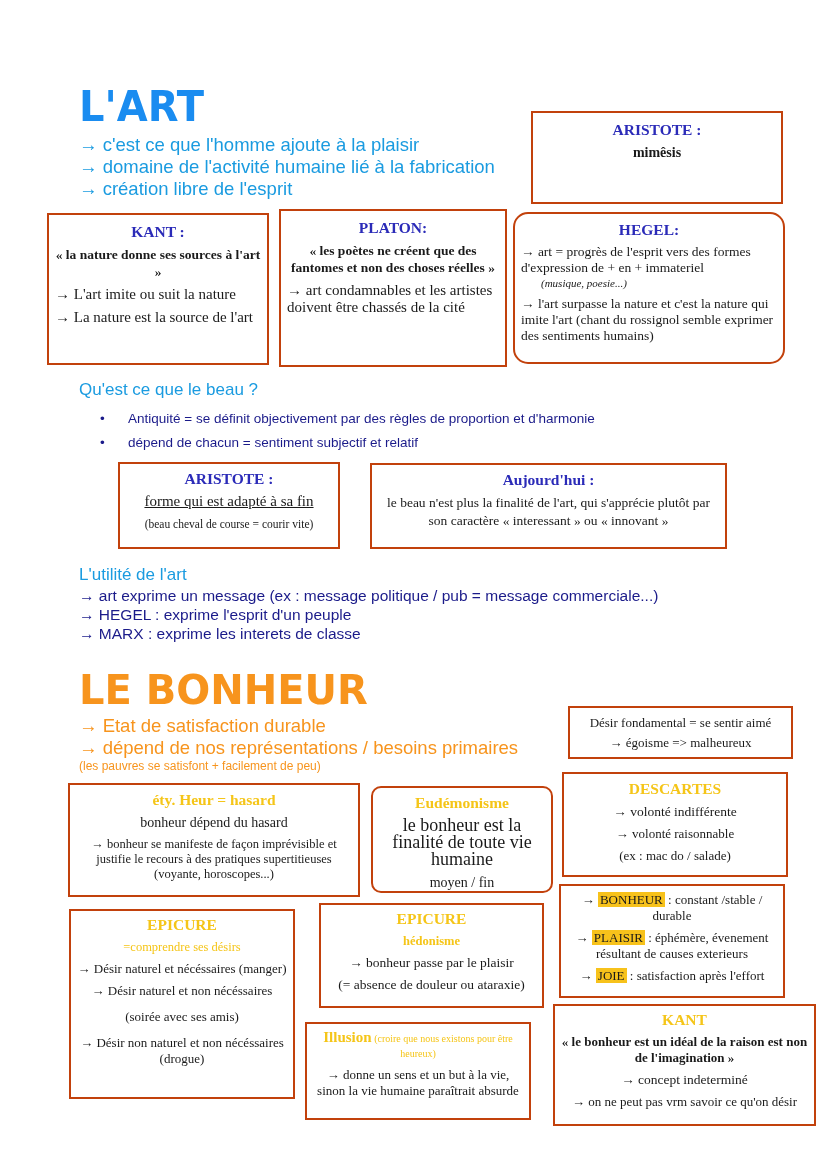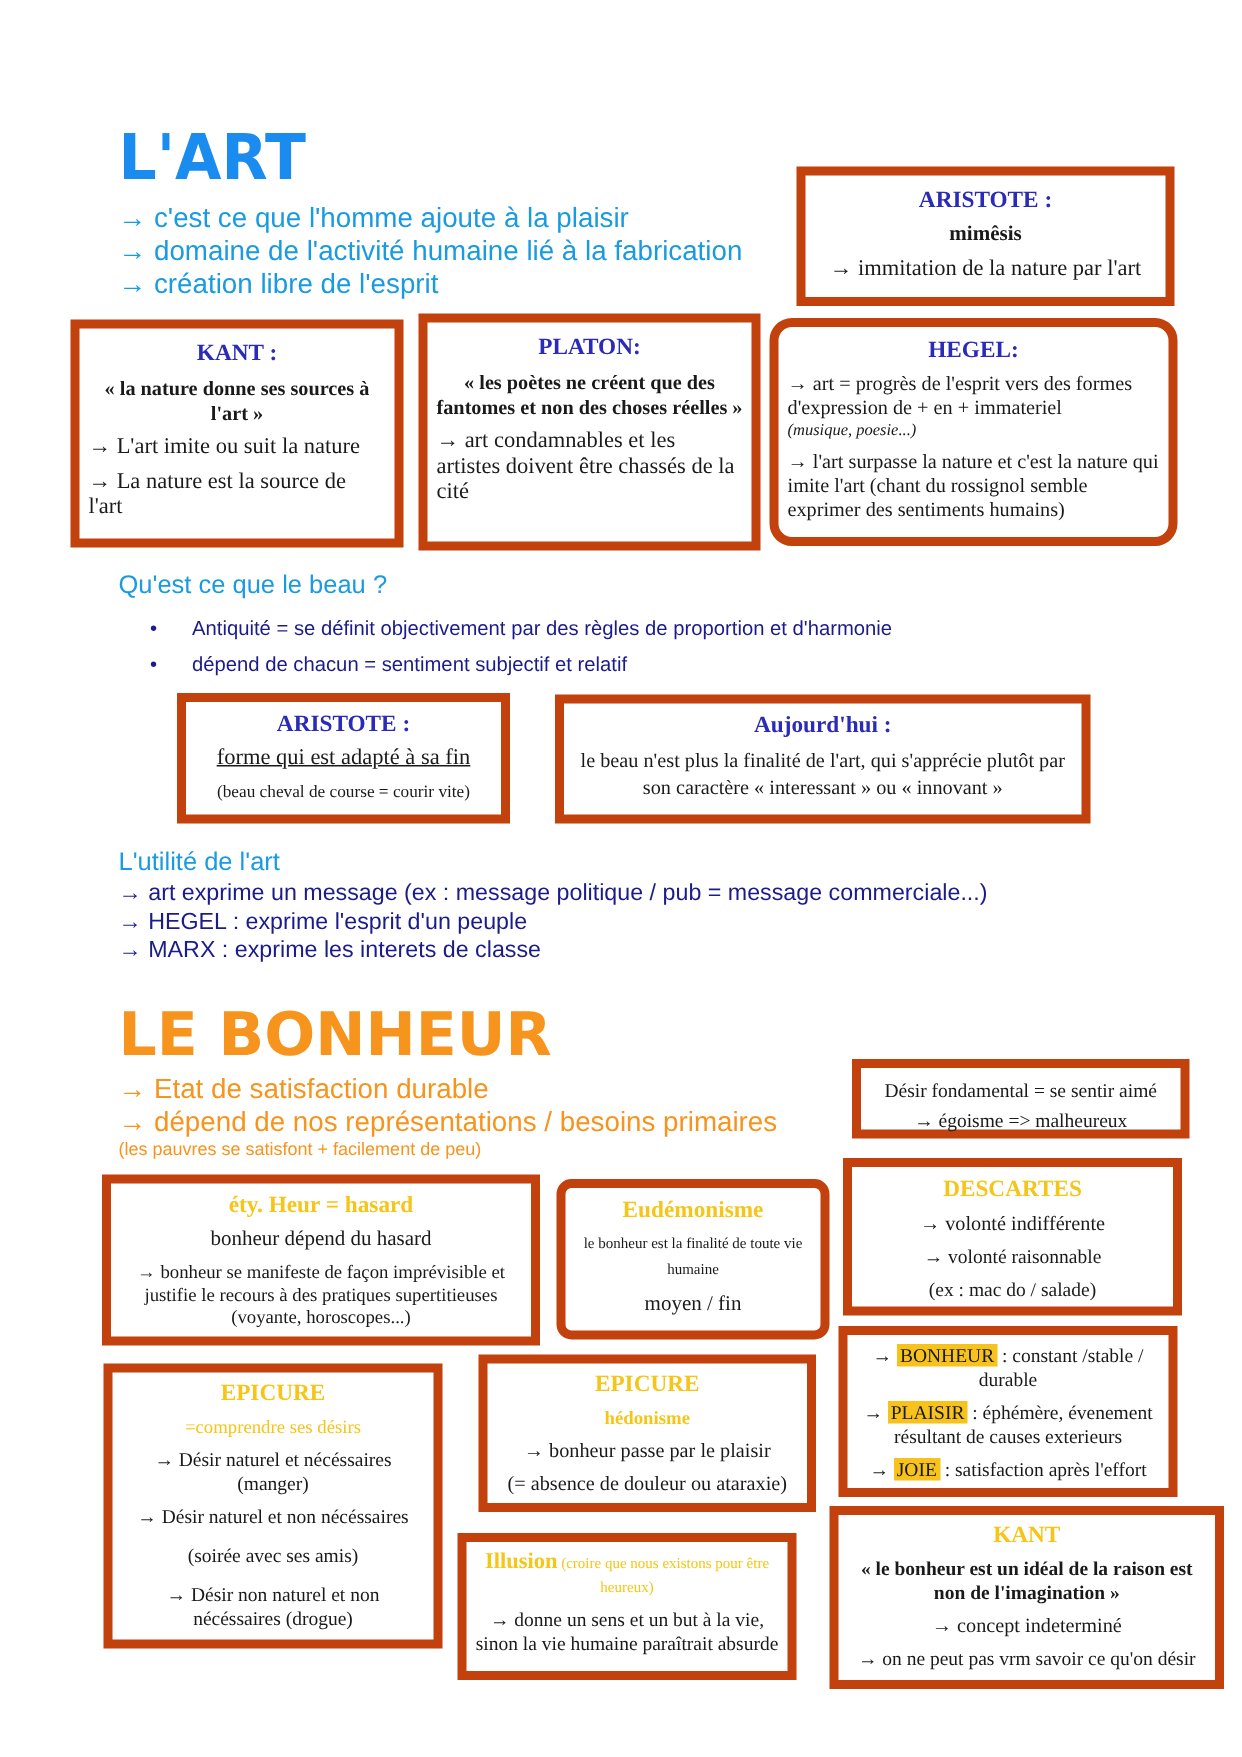--- a/index.html
+++ b/index.html
@@ -7,21 +7,21 @@
   body { position: relative; font-family: "Liberation Serif", serif; color: #1a1a1a; }
   .abs { position: absolute; }
   .big-title { font-family: "DejaVu Sans", sans-serif; font-weight: 900; letter-spacing: 0px; line-height: 1; }
   .art-title { left: 79px; top: 86px; font-size: 40px; color: #1a8cf0; transform: scaleY(1.05); }
   .bon-title { left: 79px; top: 670px; font-size: 40px; color: #f7941d; }
   .sans { font-family: "Liberation Sans", sans-serif; }
   .intro { line-height: 22px; font-size: 18.5px; }
   .blue-intro { color: #1a9be0; left: 79px; top: 134px; }
   .orange-intro { color: #f7941d; left: 79px; top: 715px; }
   .orange-small { color: #f7941d; font-size: 12px; line-height: 14px; }
-  .box { position: absolute; border: 6px solid #c2410c; background: #fff; font-size: 14px; line-height: 17px; padding: 4px 6px; }
+  .box { position: absolute; border: 2px solid #c2410c; background: #fff; font-size: 14px; line-height: 17px; padding: 4px 6px; }
   .center { text-align: center; }
   .hdr-blue { color: #2b2bb8; font-weight: bold; font-size: 15.5px; text-align: center; }
   .hdr-yellow { color: #f5c518; font-weight: bold; font-size: 15.5px; text-align: center; }
   .b { font-weight: bold; }
   .i { font-style: italic; }
   .p { margin-top: 6px; }
   .section-h { color: #1a9be0; font-size: 17px; }
   .navy { color: #1b1b8a; }
   .hl { background: #f7c21b; padding: 0 2px; }
 </style>
@@ -32,40 +32,39 @@
 
 <div class="abs sans intro blue-intro">
   <div>→ c'est ce que l'homme ajoute à la plaisir</div>
   <div>→ domaine de l'activité humaine lié à la fabrication</div>
   <div>→ création libre de l'esprit</div>
 </div>
 
 <div class="box center" style="left:531px; top:111px; width:252px; height:93px; padding-top:8px;">
   <div class="hdr-blue">ARISTOTE :</div>
   <div class="b p" style="font-size:14px;">mimêsis</div>
-  <div class="p" style="font-size:15px;">→ immitation de la nature par l'art</div>
 </div>
 
 <div class="box" style="left:47px; top:213px; width:222px; height:152px; padding-top:8px;">
   <div class="hdr-blue">KANT :</div>
   <div class="b center p" style="font-size:13.5px;">«  la nature donne ses sources à l'art »</div>
   <div class="p" style="font-size:15px;">→ L'art imite ou suit la nature</div>
   <div class="p" style="font-size:15px;">→ La nature est la source de l'art</div>
 </div>
 
 <div class="box" style="left:279px; top:209px; width:228px; height:158px; padding-top:8px;">
   <div class="hdr-blue">PLATON:</div>
   <div class="b center p" style="font-size:13.5px;">«  les poètes ne créent que des fantomes et non des choses réelles »</div>
   <div class="p" style="font-size:15px;">→ art condamnables et les artistes doivent être chassés de la cité</div>
 </div>
 
 <div class="box" style="left:513px; top:212px; width:272px; height:152px; padding-top:7px;border-radius:15px;">
   <div class="hdr-blue">HEGEL:</div>
   <div class="p" style="font-size:13.5px; line-height:16px;">→ art = progrès de l'esprit vers des formes d'expression de + en + immateriel</div>
-  <div class="i" style="font-size:11px; line-height:14px;">(musique, poesie...)</div>
+  <div class="i" style="font-size:11px; line-height:14px;margin-left:20px;">(musique, poesie...)</div>
   <div class="p" style="font-size:13.5px; line-height:16px;">→ l'art surpasse la nature et c'est la nature qui imite l'art (chant du rossignol semble exprimer des sentiments humains)</div>
 </div>
 
 <div class="abs sans section-h" style="left:79px; top:380px;">Qu'est ce que le beau ?</div>
 <div class="abs sans navy" style="left:100px; top:407px; font-size:13.5px; line-height:24px;">
   <div><span style="display:inline-block; width:28px;">•</span><span>Antiquité = se définit objectivement par des règles de proportion et d'harmonie</span></div>
   <div><span style="display:inline-block; width:28px;">•</span><span>dépend de chacun = sentiment subjectif et relatif</span></div>
 </div>
 
 <div class="box center" style="left:118px; top:462px; width:222px; height:87px; padding-top:6px;">
@@ -100,21 +99,21 @@
 </div>
 
 <div class="box center" style="left:68px; top:783px; width:292px; height:114px; padding-top:6px;">
   <div class="hdr-yellow">éty. Heur = hasard</div>
   <div class="p" style="font-size:14px;">bonheur dépend du hasard</div>
   <div class="p" style="font-size:12.5px; line-height:15px;">→ bonheur se manifeste de façon imprévisible et justifie le recours à des pratiques supertitieuses (voyante, horoscopes...)</div>
 </div>
 
 <div class="box center" style="left:371px; top:786px; width:182px; height:107px; padding-top:6px;border-radius:10px;">
   <div class="hdr-yellow">Eudémonisme</div>
-  <div class="p" style="font-size:10px;">le bonheur est la finalité de toute vie humaine</div>
+  <div class="p" style="font-size:18px;">le bonheur est la finalité de toute vie humaine</div>
   <div class="p" style="font-size:14px;">moyen / fin</div>
 </div>
 
 <div class="box center" style="left:562px; top:772px; width:226px; height:105px; padding-top:6px;">
   <div class="hdr-yellow">DESCARTES</div>
   <div class="p" style="font-size:13.5px; line-height:18px;">→ volonté indifférente</div>
   <div style="margin-top:4px; font-size:13px; line-height:18px;">→ volonté raisonnable</div>
   <div style="margin-top:4px; font-size:13px; line-height:18px;">(ex : mac do / salade)</div>
 </div>
 

